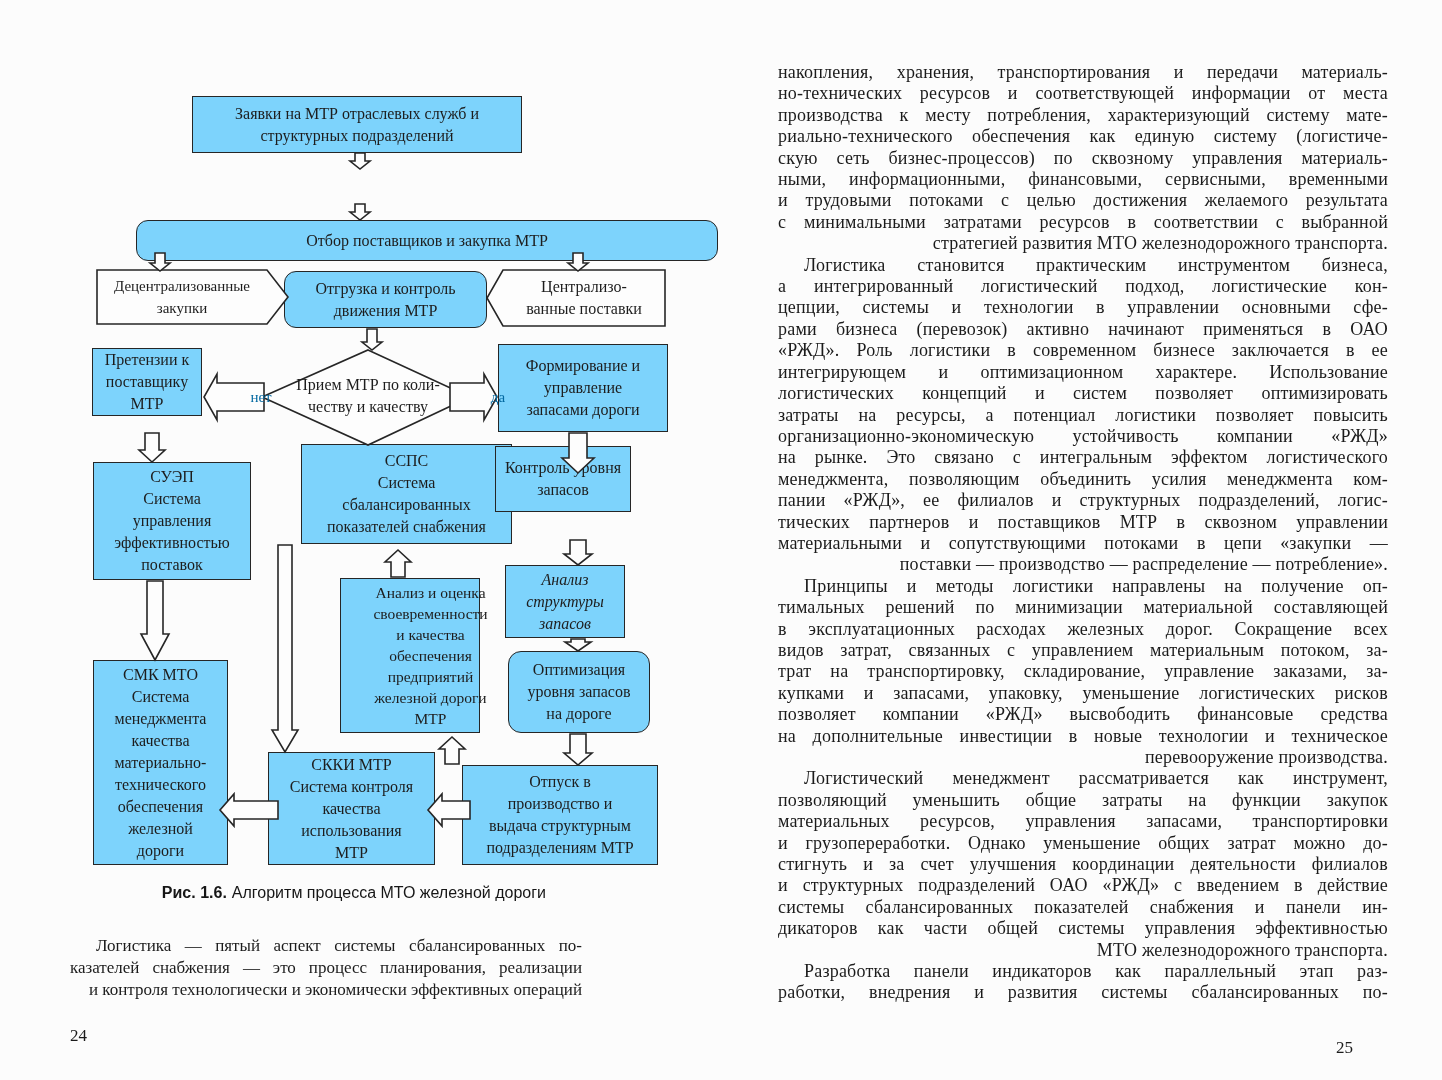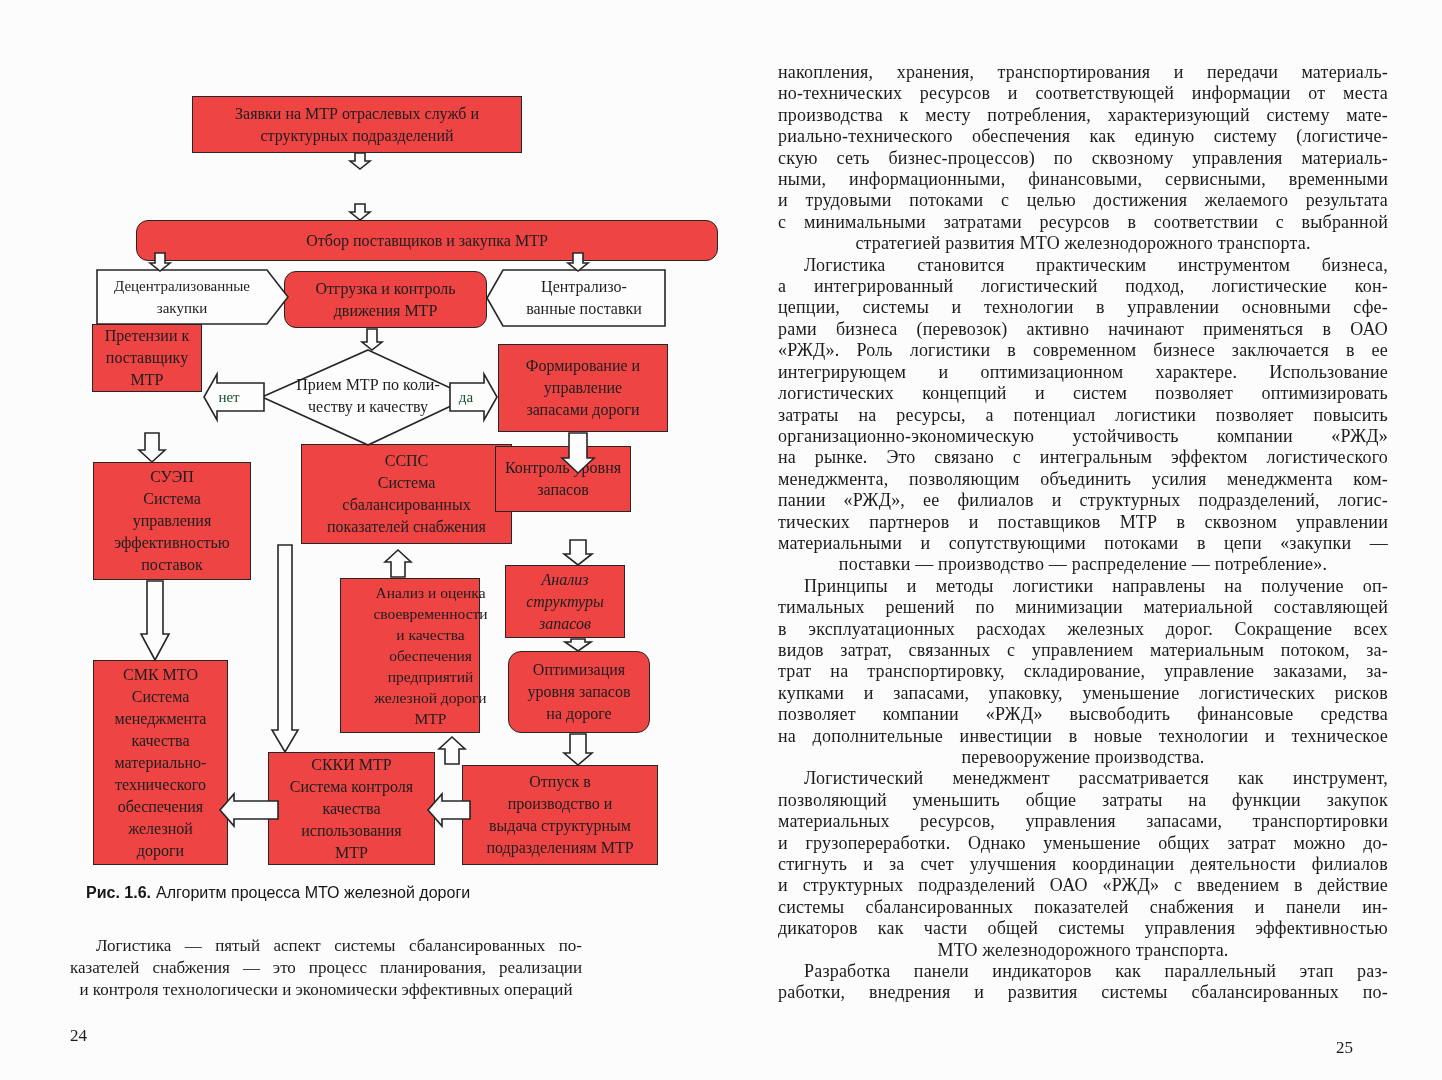--- a/index.html
+++ b/index.html
@@ -7,46 +7,46 @@
     width:1442px;height:1080px;position:relative;overflow:hidden;
     background:#fcfcfc;color:#1b1b1b;
     font-family:"Liberation Serif","DejaVu Serif",serif;
   }
   .page{position:absolute;inset:0;}
   
   .flowchart{position:absolute;inset:0;}
   .flowchart svg{position:absolute;left:0;top:0;z-index:2;pointer-events:none;}
   .fbox{
     position:absolute;z-index:1;box-sizing:border-box;
-    border:1.5px solid #262626;background:#ef4444;
+    border:1.5px solid #262626;background:#7dd3fc;
     display:flex;align-items:center;justify-content:center;
     text-align:center;white-space:pre-line;
     font-size:16px;line-height:22px;color:#1d1d1d;
   }
   .fbox.round{border-radius:12px;}
   .fbox.bare{border:none;background:transparent;z-index:3;}
   .dlabel{
-    position:absolute;z-index:3;font-size:15px;color:#14532d;
-    display:flex;align-items:center;justify-content:center;
+    position:absolute;z-index:3;font-size:15px;color:#0369a1;
+    display:flex;align-items:center;justify-content:center;padding-left:32px;
   }
   .dl-no{left:206px;top:386px;width:46px;height:22px;}
   .dl-yes{left:451px;top:386px;width:30px;height:22px;}
   
   .caption{
     position:absolute;left:86px;top:884px;width:460px;z-index:4;
-    text-align:left;font-family:"Liberation Sans","DejaVu Sans",sans-serif;
+    text-align:right;font-family:"Liberation Sans","DejaVu Sans",sans-serif;
     font-size:16px;color:#161616;
   }
   .cap-b{font-weight:bold;margin-right:5px;}
   
   .para{position:absolute;z-index:4;}
   .left-para{left:70px;top:935px;width:512px;font-size:17px;line-height:22.2px;}
   .right-text{left:778px;top:62px;width:610px;font-size:18px;line-height:21.4px;letter-spacing:0.2px;}
   .tl{text-align:justify;text-align-last:justify;text-justify:inter-word;}
-  .tl.last{text-align:center;text-align-last:auto;}
+  .tl.last{text-align:right;text-align-last:auto;}
   .tl.ind{text-indent:26px;}
   .pagenum{position:absolute;font-size:17px;color:#1b1b1b;z-index:4;}
   .pn-left{left:70px;top:1026px;}
   .pn-right{left:1336px;top:1038px;}
 </style>
 </head>
 <body>
 
 <section class="page">
   <div class="flowchart">
@@ -77,21 +77,21 @@
     <div class="dlabel dl-yes">да</div>
   <div class="fbox" style="left: 192px; top: 96px; width: 330px; height: 57px;">Заявки на МТР отраслевых служб и
 структурных подразделений</div>
       <div class="fbox round" style="left: 136px; top: 220px; width: 582px; height: 41px;">Отбор поставщиков и закупка МТР</div>
       <div class="fbox bare" style="left: 100px; top: 272px; width: 164px; height: 50px; font-size: 15px;">Децентрализованные
 закупки</div>
       <div class="fbox round" style="left: 284px; top: 271px; width: 203px; height: 57px;">Отгрузка и контроль
 движения МТР</div>
       <div class="fbox bare" style="left: 505px; top: 272px; width: 158px; height: 52px;">Централизо-
 ванные поставки</div>
-      <div class="fbox" style="left: 92px; top: 324px; width: 110px; height: 68px;">Претензии к
+      <div class="fbox" style="left: 92px; top: 348px; width: 110px; height: 68px;">Претензии к
 поставщику
 МТР</div>
       <div class="fbox bare" style="left: 283px; top: 368px; width: 170px; height: 56px;">Прием МТР по коли-
 честву и качеству</div>
       <div class="fbox" style="left: 498px; top: 344px; width: 170px; height: 88px;">Формирование и
 управление
 запасами дороги</div>
       <div class="fbox" style="left: 93px; top: 462px; width: 158px; height: 118px;">СУЭП
 Система
 управления

